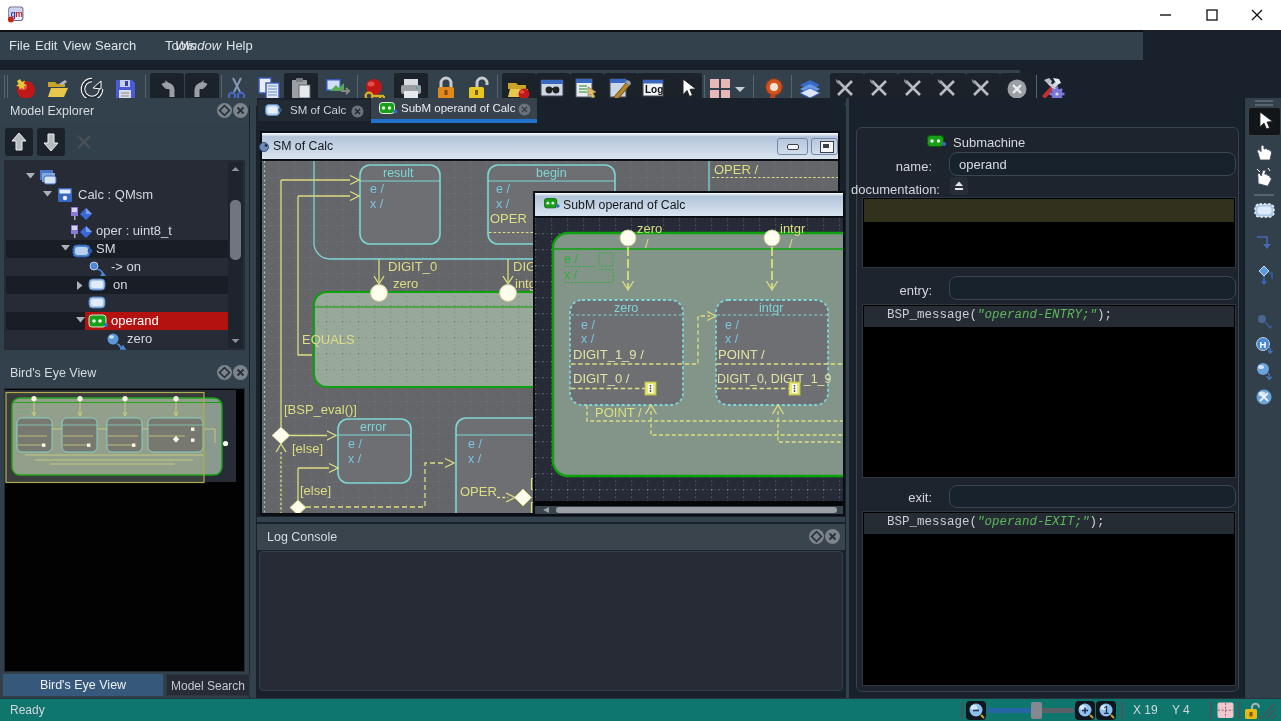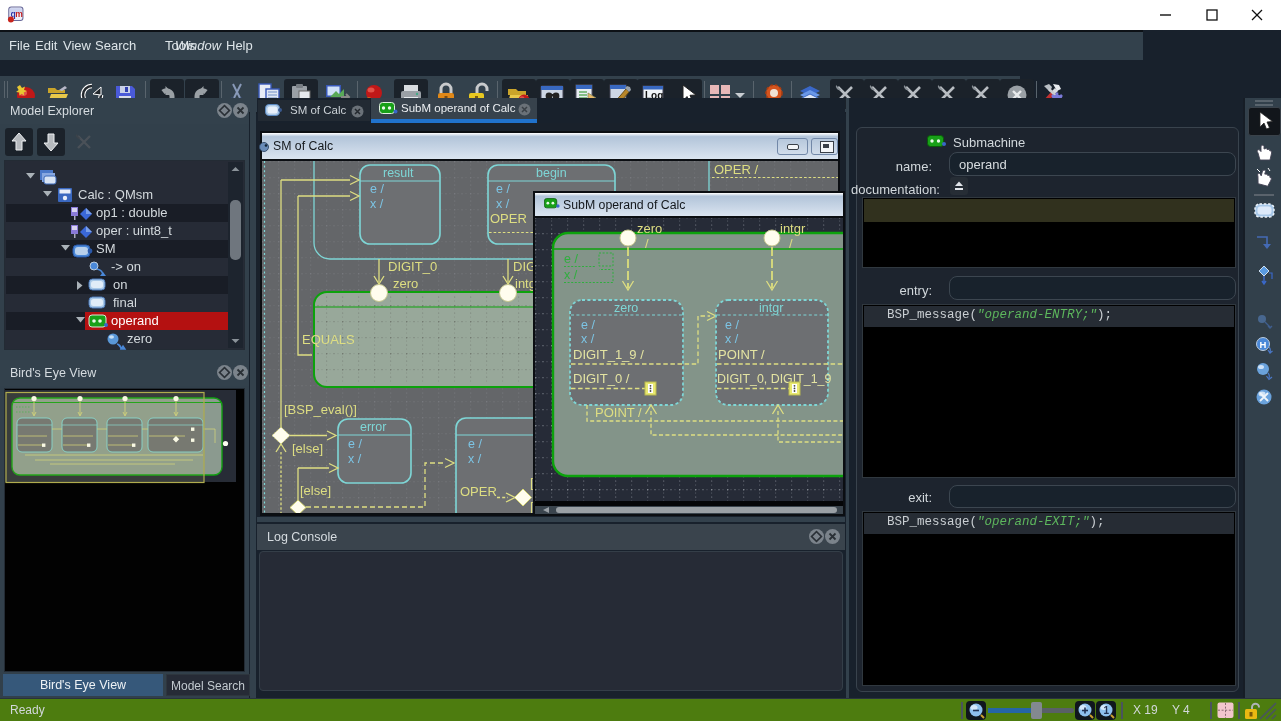--- a/index.html
+++ b/index.html
@@ -3,21 +3,21 @@
 <meta charset="utf-8">
 <style>
 * { margin:0; padding:0; box-sizing:border-box; }
 html,body { width:1281px; height:721px; overflow:hidden; background:#18212c;
   font-family:"Liberation Sans", sans-serif; }
 .abs { position:absolute; }
 #titlebar { position:absolute; left:0; top:0; width:1281px; height:30px; background:#ffffff; }
 #titlebar .ttext { position:absolute; left:29px; top:8px; font-size:12.5px; color:#0a0a0a; }
 #menubar { position:absolute; left:0; top:30px; width:1143px; height:30px; background:#33414c; border-top:2px solid #0d1116; }
 #menubar span { position:absolute; top:6px; font-size:13px; color:#dde4e8; }
-#toolbar { position:absolute; left:0; top:76px; width:1020px; height:38px; background:#33414c; border-bottom:2px solid #161d26; }
+#toolbar { position:absolute; left:0; top:70px; width:1020px; height:38px; background:#33414c; border-bottom:2px solid #161d26; }
 .tbox { position:absolute; top:3px; width:34px; height:30px; background:#1b222a; border-radius:3px; }
 .tgrip { position:absolute; top:5px; width:1px; height:26px; background:#59646d; }
 .paneltitle { position:absolute; left:0; top:0; right:0; height:26px; background:#33414c; }
 .paneltitle .pt { position:absolute; left:10px; top:6px; font-size:12.5px; color:#d6dce0; }
 .pbtn { position:absolute; top:5px; width:15px; height:15px; border-radius:50%; background:#7b838b; }
 .pbtn svg { position:absolute; left:0; top:0; }
 .statusbar-txt { font-size:12px; color:#d2d7db; }
 .field { position:absolute; background:#18222c; border:1px solid #3c4650; border-radius:8px; }
 .flabel { position:absolute; font-size:13px; color:#d2d8dc; text-align:right; }
 .codearea { position:absolute; background:#000000; border:1px solid #30383f; }
@@ -296,37 +296,31 @@
       <path d="M14 5 l7 8 h-4 v9 h-6 v-9 h-4z" fill="#b6babe" stroke="#eef0f2" stroke-width="1"></path>
       <path d="M46 23 l-7-8 h4 v-9 h6 v9 h4z" fill="#b6babe" stroke="#eef0f2" stroke-width="1"></path>
       <path d="M73 8 l12 12 M85 8 L73 20" stroke="#4a5158" stroke-width="2.4"></path>
       <path d="M71 6 a3.5 3.5 0 0 0 4.5 4.5z" fill="#3c434a"></path>
     </svg>
 
     <div class="abs" style="left:4px; top:62px; width:241px; height:190px; background:#262b36; border:1px solid #232b34;">
       <div class="treerow" style="top:25px;">
           <span class="lbl" style="left:72px;">Calc : QMsm</span>
         </div>
-      <div class="treerow" style="top:43px; background:#191d26;">
-          <span class="lbl" style="left:90px;">op1 : double</span>
-        </div>
       <div class="treerow" style="top:61px;">
           <span class="lbl" style="left:90px;">oper : uint8_t</span>
         </div>
       <div class="treerow" style="top:79px; background:#191d26;">
           <span class="lbl" style="left:90px;">SM</span>
         </div>
       <div class="treerow" style="top:97px;">
           <span class="lbl" style="left:105px;">-&gt; on</span>
         </div>
       <div class="treerow" style="top:115px; background:#191d26;">
           <span class="lbl" style="left:107px;">on</span>
-        </div>
-      <div class="treerow" style="top:133px;">
-          <span class="lbl" style="left:107px;">final</span>
         </div>
       <div class="treerow" style="top:151px; background:#191d26;">
           <div class="abs" style="left:79px; top:0; width:146px; height:18px; background:#b41111;"></div>
           <span class="lbl" style="left:105px; color:#ffffff; position:absolute;">operand</span>
         </div>
       <div class="treerow" style="top:169px;">
           <span class="lbl" style="left:121px;">zero</span>
         </div>
 
       <svg class="abs" style="left:0; top:0;" width="224" height="190">
@@ -881,21 +875,21 @@
       <path d="M13 11 q2 2 1 5 m-2.5-2 l2.5 3.5 3-2.5" stroke="#4a78c8" stroke-width="1.2" fill="none"></path>
     </svg>
 
   <svg class="abs" style="left:10px; top:290px;" width="20" height="20">
       <circle cx="9" cy="9" r="7.5" fill="#6aa2dc"></circle>
       <ellipse cx="7" cy="6" rx="3.5" ry="2.4" fill="#cfe2f6"></ellipse>
       <path d="M5 5 l8 8 M13 5 l-8 8" stroke="#eef4fa" stroke-width="1.8"></path>
     </svg>
 </div>
 
-<div class="abs" style="left:0; top:698px; width:1281px; height:23px; background:#4d7c0f; border-top:1px solid #29333d;">
+<div class="abs" style="left:0; top:698px; width:1281px; height:23px; background:#0f766e; border-top:1px solid #29333d;">
   <span class="statusbar-txt abs" style="left:10px; top:4px;">Ready</span>
   <div class="abs" style="left:961px; top:3px; width:1.5px; height:17px; background:#4a545e;"></div>
   <div class="abs" style="left:966px; top:2px; width:20px; height:19px; background:#10161d; border-radius:4px;"></div>
   <svg class="abs" style="left:968px; top:3px;" width="18" height="18">
       <circle cx="8" cy="8" r="6.5" fill="#8ec0ee"></circle>
       <ellipse cx="6" cy="5.5" rx="3.5" ry="2.5" fill="#d5e8fa"></ellipse>
       <line x1="5" y1="8.5" x2="11" y2="8.5" stroke="#235" stroke-width="1.6"></line>
       <line x1="13" y1="13" x2="16" y2="16" stroke="#caa030" stroke-width="2"></line>
     </svg>
   <div class="abs" style="left:988px; top:9px; width:86px; height:5px; background:#596066; border-radius:2px;">

